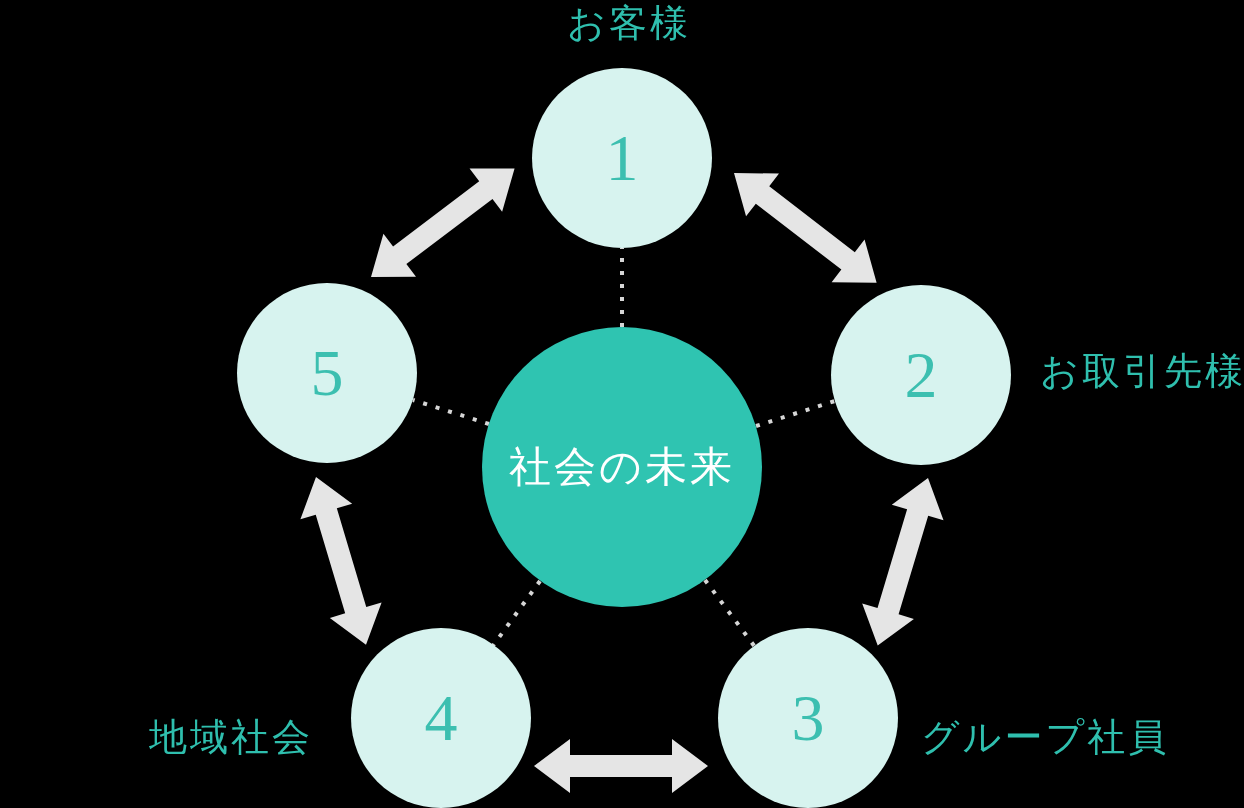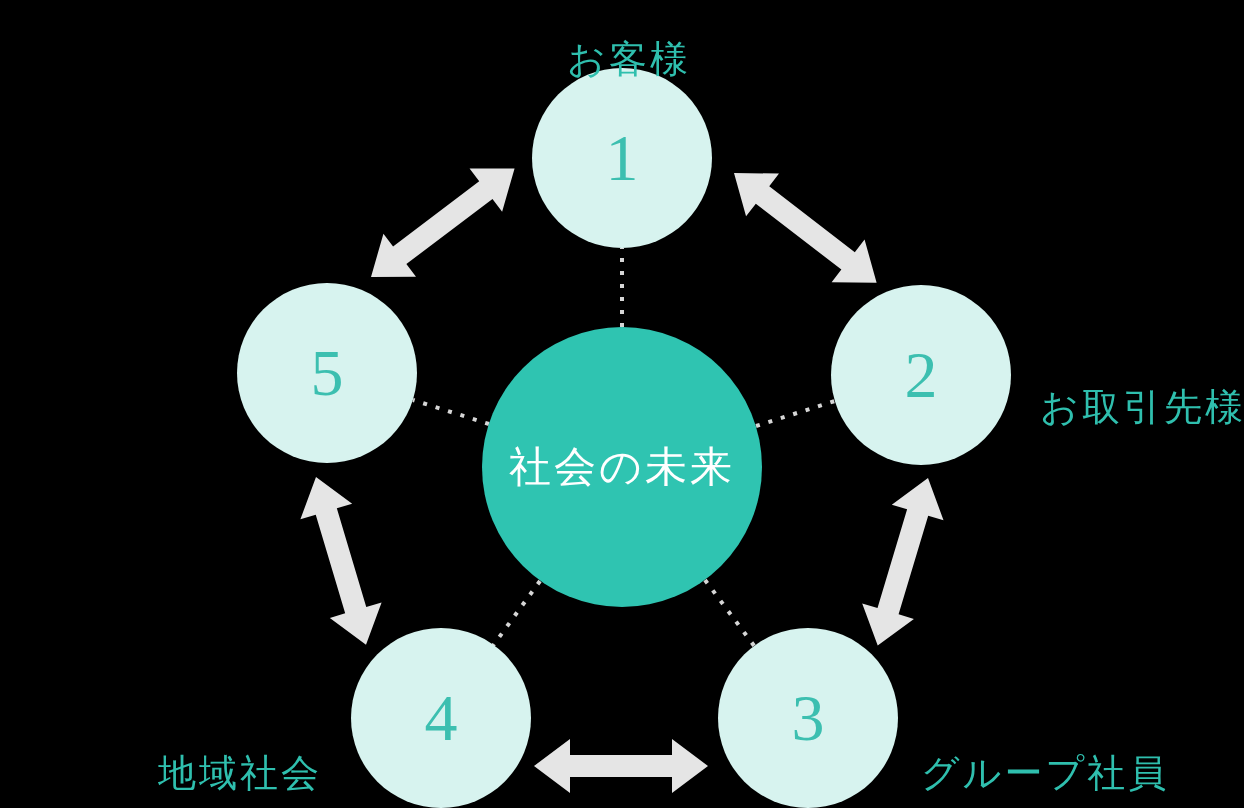--- a/index.html
+++ b/index.html
@@ -24,21 +24,21 @@
   }
   .outer { width:180px; height:180px; background:var(--node-circle); }
   .center-node {
     width:280px; height:280px; background:var(--center-circle);
     color:var(--center-text); font-size:42px; letter-spacing:3px;
   }
   .num { color:var(--number-text); font-size:66px; line-height:1; }
   .label {
     position:absolute; transform:translate(-50%,-50%);
     color:var(--label-text); font-size:38px; letter-spacing:3px;
-    white-space:nowrap; line-height:1;margin-top:36px;
+    white-space:nowrap; line-height:1;
   }
 </style>
 </head>
 <body>
 
 <div class="stage">
 
   <svg class="connectors" width="1244" height="808" viewBox="0 0 1244 808">
 
     <line class="dotline" x1="622" y1="327" x2="622" y2="248"></line>
@@ -70,15 +70,15 @@
   <div class="node outer" style="left:351px; top:628px;">
     <span class="num">4</span>
   </div>
   <div class="node outer" style="left:237px; top:283px;">
     <span class="num">5</span>
   </div>
 
   <div class="label" style="left:629px; top:23px;">お客様</div>
   <div class="label" style="left:1143px; top:371px;">お取引先様</div>
   <div class="label" style="left:1045px; top:737px;">グループ社員</div>
-  <div class="label" style="left:240px; top:737px;">地域社会</div>
+  <div class="label" style="left:231px; top:737px;">地域社会</div>
 
 </div>
 
 </body></html>

